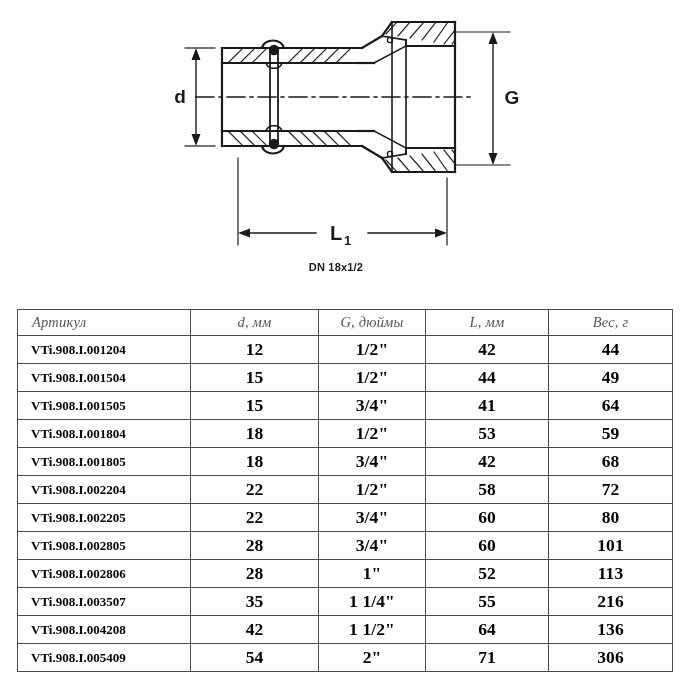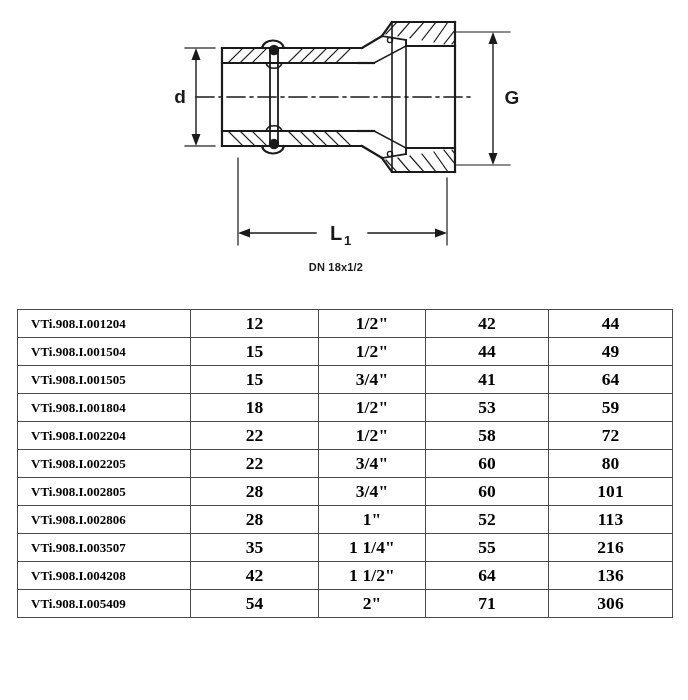--- a/index.html
+++ b/index.html
@@ -228,20 +228,27 @@
 <div id="spec-table-wrap">
   <table class="spec">
     <colgroup>
       <col class="col-art">
         <col class="col-d">
         <col class="col-g">
       <col class="col-l">
         <col class="col-w">
     </colgroup>
     <tbody id="tbody">
+      <tr class="hdr">
+        <td class="c-art">Артикул</td>
+        <td>d, мм</td>
+        <td>G, дюймы</td>
+        <td>L, мм</td>
+        <td>Вес, г</td>
+      </tr>
     <tr class="row">
           <td class="c-art">VTi.908.I.001204</td>
           <td>12</td>
           <td>1/2"</td>
           <td>42</td>
           <td>44</td>
         </tr>
         <tr class="row">
           <td class="c-art">VTi.908.I.001504</td>
           <td>15</td>
@@ -257,20 +264,27 @@
           <td>64</td>
         </tr>
         <tr class="row">
           <td class="c-art">VTi.908.I.001804</td>
           <td>18</td>
           <td>1/2"</td>
           <td>53</td>
           <td>59</td>
         </tr>
         <tr class="row">
+          <td class="c-art">VTi.908.I.001805</td>
+          <td>18</td>
+          <td>3/4"</td>
+          <td>42</td>
+          <td>68</td>
+        </tr>
+        <tr class="row">
           <td class="c-art">VTi.908.I.002204</td>
           <td>22</td>
           <td>1/2"</td>
           <td>58</td>
           <td>72</td>
         </tr>
         <tr class="row">
           <td class="c-art">VTi.908.I.002205</td>
           <td>22</td>
           <td>3/4"</td>

